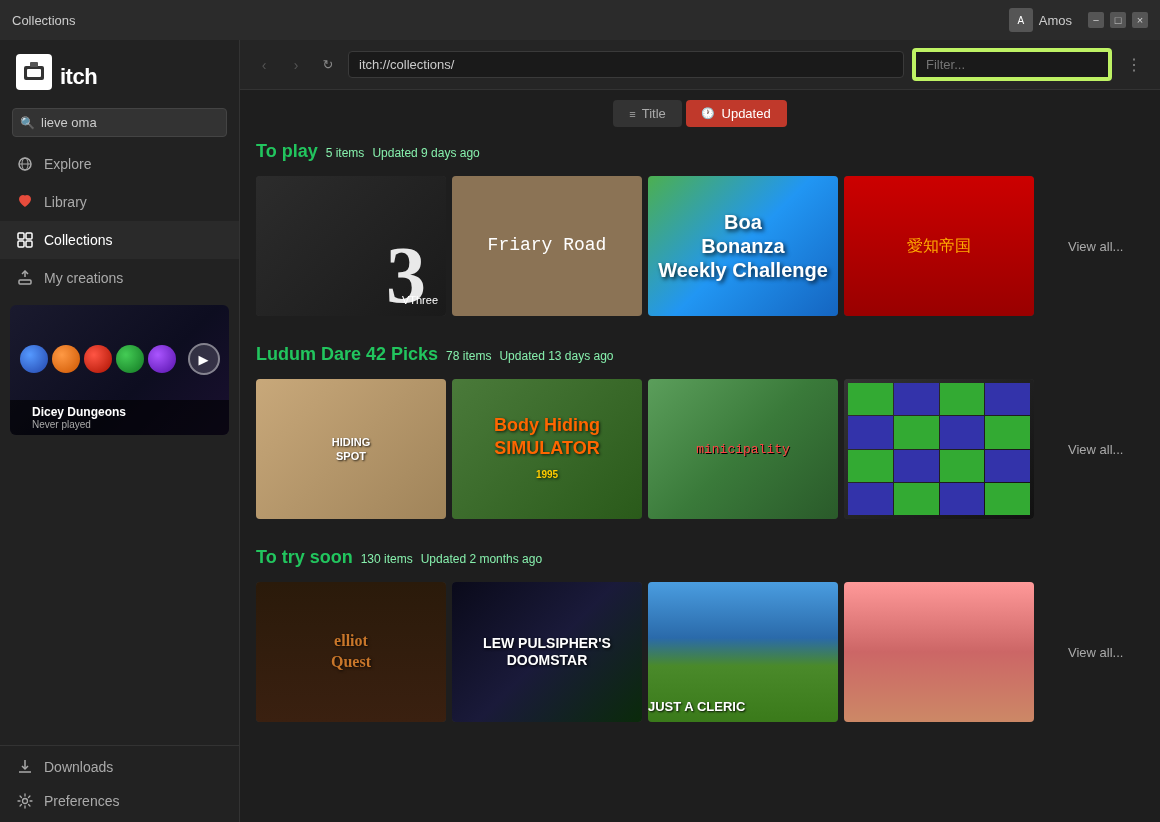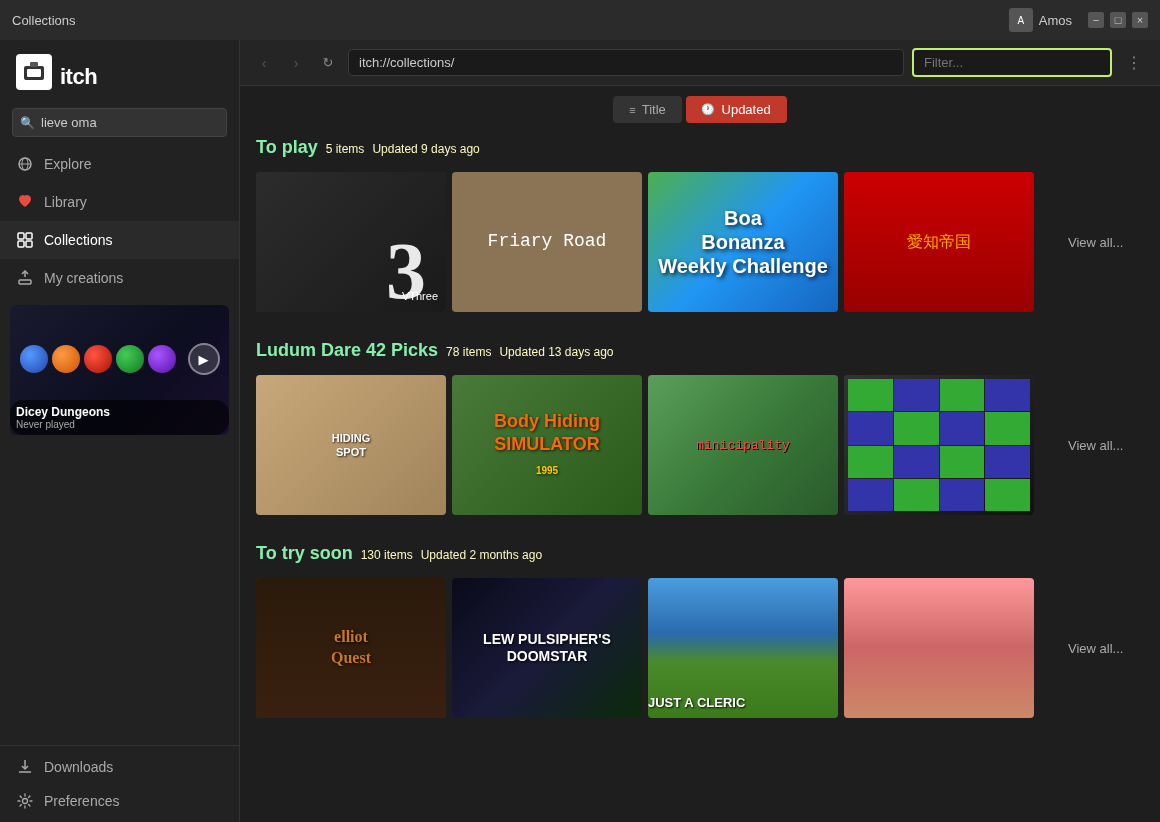--- a/index.html
+++ b/index.html
@@ -223,21 +223,21 @@
       border: 1px solid #3a3a3a;
       border-radius: 4px;
       padding: 5px 10px;
       color: #ccc;
       font-size: 13px;
       outline: none;
     }
     .filter-input {
       width: 200px;
       background: #1a1a1a;
-      border: 2px solid #bef264;
+      border: 4px solid #bef264;
       border-radius: 4px;
       padding: 5px 10px;
       color: #888;
       font-size: 13px;
       outline: none;
     }
     .more-btn {
       width: 28px;
       height: 28px;
       background: transparent;
@@ -296,25 +296,25 @@
     .collection-header {
       display: flex;
       align-items: baseline;
       gap: 8px;
       margin-bottom: 10px;
       padding: 4px 0;
     }
     .collection-name {
       font-size: 18px;
       font-weight: 600;
-      color: #86efac;
+      color: #22c55e;
     }
     .collection-meta {
       font-size: 12px;
-      color: #fef9c3;
+      color: #86efac;
     }
     .collection-games {
       display: flex;
       gap: 6px;
       align-items: center;
     }
     .game-thumb {
       width: 190px;
       height: 140px;
       border-radius: 4px;
@@ -528,22 +528,21 @@
       color: #fff;
       font-size: 13px;
       margin-left: 8px;
     }
     .featured-bottom {
       position: absolute;
       bottom: 0;
       left: 0;
       right: 0;
       background: rgba(0,0,0,0.6);
-      padding: 5px 6px;
-      border-radius: 14px;
+      padding: 5px 22px;
     }
     .featured-title {
       color: #fff;
       font-size: 12px;
       font-weight: 600;
     }
     .featured-sub {
       color: #aaa;
       font-size: 10px;
     }

